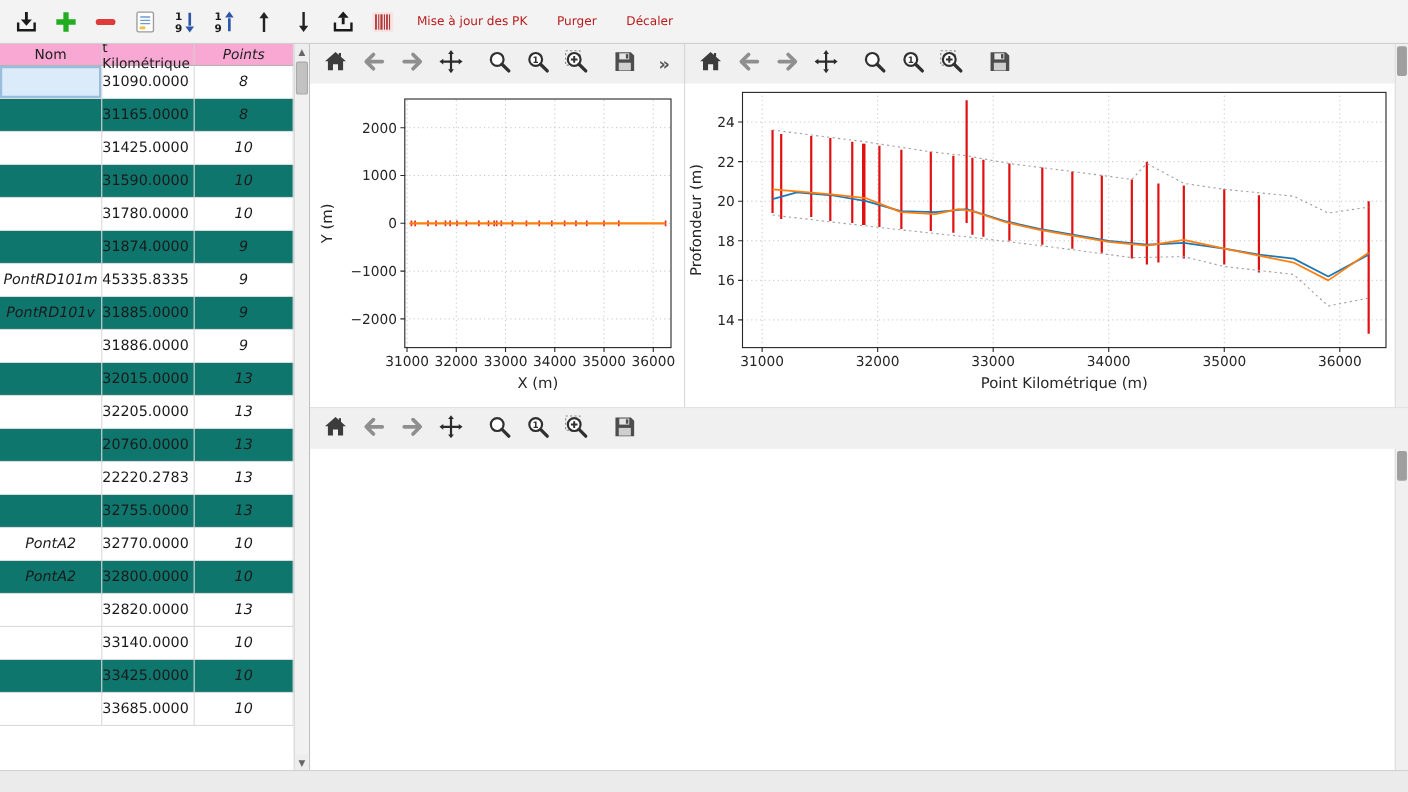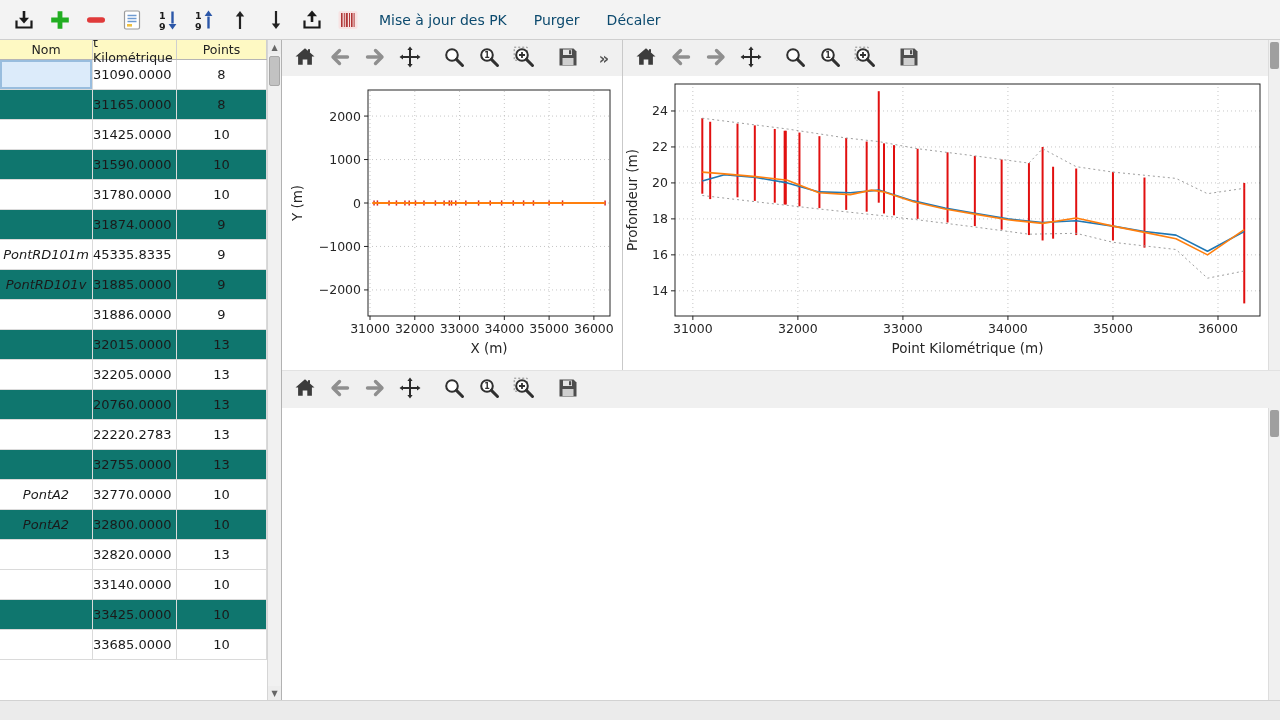--- a/index.html
+++ b/index.html
@@ -4,28 +4,28 @@
 <style>
   *{box-sizing:border-box;margin:0;padding:0;}
   html,body{width:1280px;height:720px;overflow:hidden;}
   body{font-family:"DejaVu Sans","Liberation Sans",sans-serif;background:#ececec;font-size:13px;color:#1a1a1a;}
   .app{position:relative;width:1280px;height:720px;background:#f0f0f0;}
 
   
   .toolbar-top{position:absolute;top:0;left:0;width:100%;height:40px;background:#f3f3f3;border-bottom:1px solid #cfcfcf;display:flex;align-items:center;padding:0 8px;gap:5px;}
   .tool-btn{width:31px;height:31px;display:flex;align-items:center;justify-content:center;border-radius:3px;}
   .tool-btn .icon{display:flex;}
-  .tool-text{padding:5px 11px;font-size:14px;color:#0c4a6e;border-radius:3px;}
+  .tool-text{padding:5px 11px;font-size:11px;color:#b91c1c;border-radius:3px;}
 
   
   .table-panel{position:absolute;top:40px;left:0;width:282px;height:660px;background:#ffffff;border-right:1px solid #b2b2b2;display:flex;}
   .table-grid{flex:1;overflow:hidden;}
-  .thead{display:flex;height:20px;background:#fef9c3;border-bottom:1px solid #b5b5b5;}
+  .thead{display:flex;height:20px;background:#f9a8d4;border-bottom:1px solid #b5b5b5;}
   .th{font-size:12.5px;display:flex;align-items:center;justify-content:center;border-right:1px solid #cfcfcf;color:#222;}
-  .c0{width:93px;}.c1{width:84px;}.c2{width:90px;}
+  .c0{width:93px;}.c1{width:84px;}.c2{width:90px;font-style:italic;}
   .trow{display:flex;height:30px;background:#ffffff;}
   .trow.alt{background:#0f766e;}
   .tcell{border-right:1px solid #dadada;border-bottom:1px solid #dadada;display:flex;align-items:center;font-size:13px;overflow:hidden;white-space:nowrap;}
   .tcell.c0{justify-content:center;font-style:italic;}
   .tcell.c1{padding-left:0;}
   .tcell.c2{justify-content:center;}
   .tcell.sel{background:#dcebfa;box-shadow:inset 0 0 0 2px #99bdde;}
 
   
   .table-scroll{width:14px;background:#f1f1f1;border-left:1px solid #d5d5d5;display:flex;flex-direction:column;}

